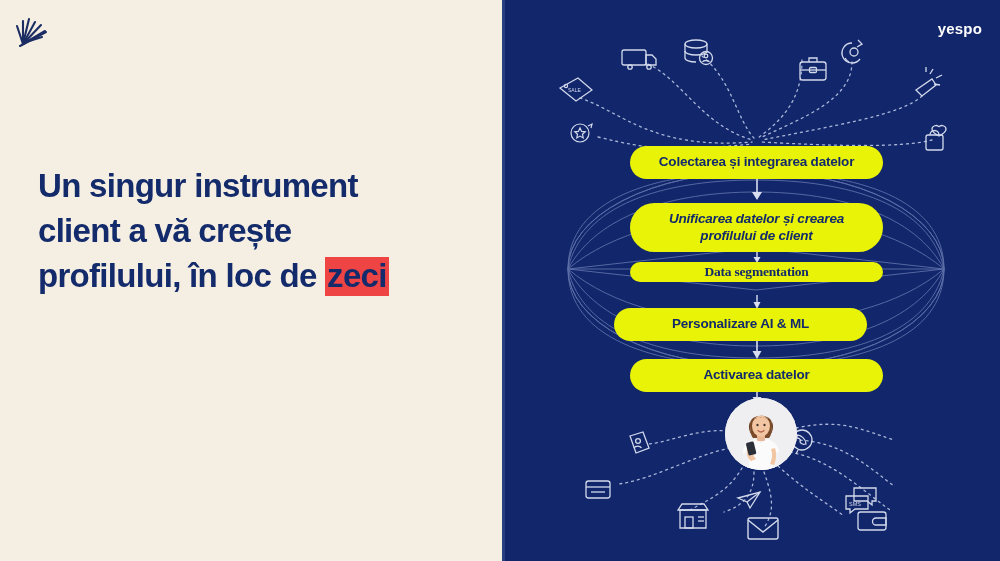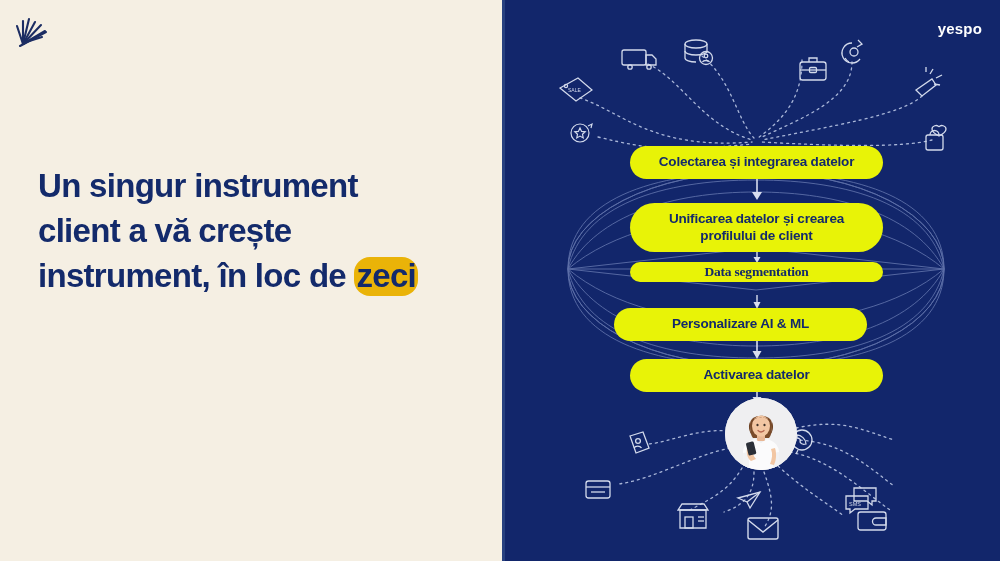--- a/index.html
+++ b/index.html
@@ -33,25 +33,24 @@
   #headline .hl-line {
     display:block;
     font-size:33px;
     line-height:45px;
     font-weight:bold;
     color:#132A6B;
     letter-spacing:-0.7px;
     white-space:nowrap;
   }
   #headline .mark {
-    background:#eab308;
+    background:#ef4444;
     color:#132A6B;
     padding:0 2px 2px 2px;
     box-decoration-break:clone;
-    border-radius:16px;
   }
 
   
   #right {
     position:relative;
     width:498px; height:561px;
     background:#12266B;
     flex:0 0 498px;
     overflow:hidden;
   }
@@ -88,21 +87,21 @@
     justify-content:center;
     text-align:center;
     color:#132A6B;
     font-weight:bold;
     font-size:13.5px;
     line-height:16.5px;
     letter-spacing:-0.2px;
     padding:0 12px;
   }
   .pill.p1 { left:128px; top:146px; width:253px; height:33px; }
-  .pill.p2 { left:128px; top:203px; width:253px; height:49px; }
+  .pill.p2 { left:128px; top:203px; width:253px; height:49px;font-style:italic; }
   .pill.p3 { left:128px; top:262px; width:253px; height:20px;font-family:Liberation Serif, serif; }
   .pill.p4 { left:112px; top:308px; width:253px; height:33px; }
   .pill.p5 { left:128px; top:359px; width:253px; height:33px; }
   .pill span { display:block; }
 
   .arrow {
     position:absolute;
     width:14px;
     left:248px;
     color:#D8DEEF;
@@ -147,21 +146,21 @@
     </div>
 
     <h1 id="headline">
       <span class="hl-line">
         <span>Un singur instrument</span>
       </span>
       <span class="hl-line">
         <span>client a vă crește</span>
       </span>
       <span class="hl-line">
-        <span>instrument, în loc de </span><span class="mark">zeci</span>
+        <span>profilului, în loc de </span><span class="mark">zeci</span>
       </span>
     </h1>
   </div>
 
   <div id="right">
     <div id="seam"></div>
 
     <div id="logo">yespo</div>
 
     <svg id="globe" viewBox="0 0 498 561" aria-hidden="true">

